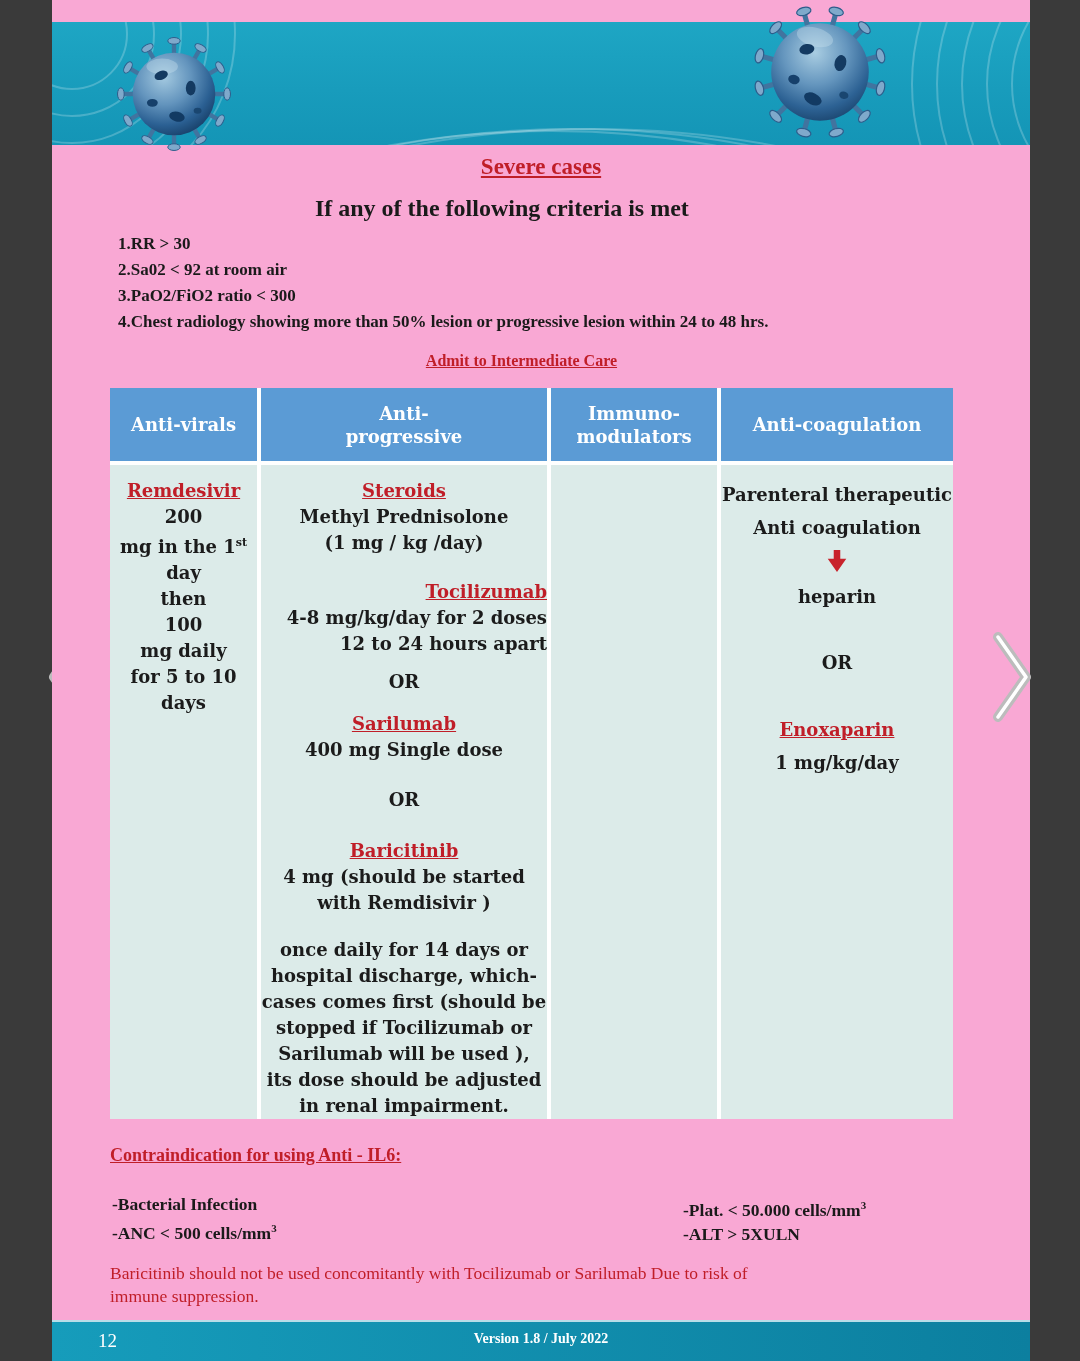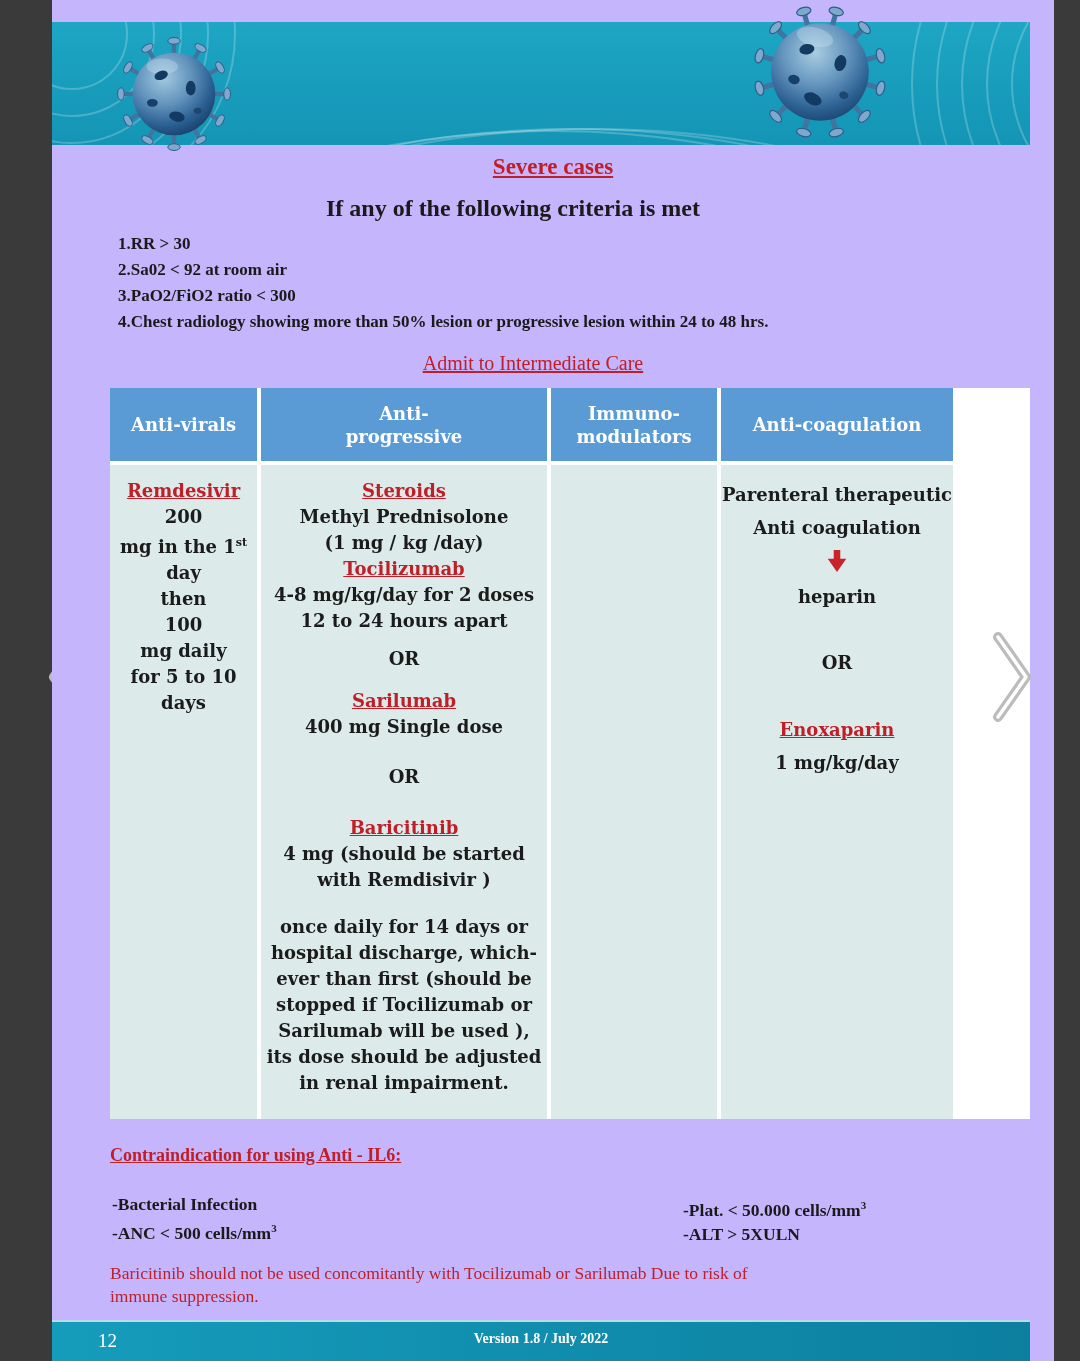--- a/index.html
+++ b/index.html
@@ -1,50 +1,50 @@
 <!DOCTYPE html>
 <html><head>
 <meta charset="utf-8">
 <style>
   html,body{margin:0;padding:0;background:#3a3a3a;}
   .stage{position:relative;width:1080px;height:1361px;background:#3a3a3a;overflow:hidden;
          font-family:"Liberation Serif","DejaVu Serif",serif;}
-  .page{position:absolute;left:52px;top:0;width:978px;height:1361px;background:#c4b5fd;padding-left:24px;}
+  .page{position:absolute;left:52px;top:0;width:978px;height:1361px;background:#f9a8d4;}
 
   
   .banner{position:absolute;left:0;top:22px;width:978px;height:123px;
           background:linear-gradient(180deg,#1ea6c4 0%,#189cbc 55%,#1495b6 100%);overflow:hidden;}
   .banner svg{display:block;}
   .virus{position:absolute;}
   .virus.v1{left:61px;top:33px;width:122px;height:122px;}
   .virus.v2{left:696px;top:0px;width:144px;height:144px;}
 
   
   .title{position:absolute;left:0;top:154px;width:100%;text-align:center;
          font-size:23px;font-weight:bold;color:#c01e28;text-decoration:underline;}
   .subtitle{position:absolute;left:0;top:195px;width:92%;text-align:center;
          font-size:24px;font-weight:bold;color:#1a1a1a;}
   .criteria{position:absolute;left:66px;top:231px;font-size:17px;font-weight:bold;
          color:#1a1a1a;line-height:26px;}
   .admit{position:absolute;left:0;top:352px;width:96%;text-align:center;
-         font-size:20px;font-weight:normal;color:#c01e28;text-decoration:underline;}
-
-  
-  .ttable{position:absolute;left:58px;top:388px;width:920px;
+         font-size:16px;font-weight:bold;color:#c01e28;text-decoration:underline;}
+
+  
+  .ttable{position:absolute;left:58px;top:388px;width:843px;
           display:grid;grid-template-columns:147px 286px 166px 232px;gap:4px;background:#ffffff;}
   .th{background:#5b9bd5;height:73px;display:flex;flex-direction:column;align-items:center;
       justify-content:center;color:#ffffff;font-family:"DejaVu Serif",serif;font-weight:bold;
       font-size:18px;line-height:23px;text-align:center;}
   .td{background:#dcebe9;height:654px;box-sizing:border-box;padding-top:13px;text-align:center;
       font-family:"DejaVu Serif",serif;font-weight:bold;font-size:18px;line-height:26px;color:#1b1b1b;}
   .td .drug{color:#c01e28;text-decoration:underline;}
   .td sup{font-size:11px;}
   .c4 .wide{line-height:33px;}
   .or{line-height:26px;}
-  .c2 .b2{}
+  .c2 .b2{margin-top:23px;text-align:right;}
   .c2 .or1{margin-top:12px;}
   .c2 .b3{margin-top:16px;}
   .c2 .or2{margin-top:24px;}
   .c2 .b4{margin-top:25px;}
   .c2 .note{margin-top:21px;}
   .c4 .or{margin-top:33px;line-height:33px;}
   .c4 .enox{margin-top:34px;line-height:33px;}
   .c4 .arrow-wrap{height:32px;padding-top:4px;}
 
   
@@ -235,21 +235,21 @@
         </div>
         <div class="or or2">OR</div>
         <div class="b4">
           <div class="drug">Baricitinib</div>
           <div>4 mg (should be started</div>
           <div>with Remdisivir )</div>
         </div>
         <div class="note">
           <div>once daily for 14 days or</div>
           <div>hospital discharge, which-</div>
-          <div>ever than first (should be</div>
+          <div>cases comes first (should be</div>
           <div>stopped if Tocilizumab or</div>
           <div>Sarilumab will be used ),</div>
           <div>its dose should be adjusted</div>
           <div>in renal impairment.</div>
         </div>
       </div>
 
       <div class="td c3"></div>
 
       <div class="td c4">

